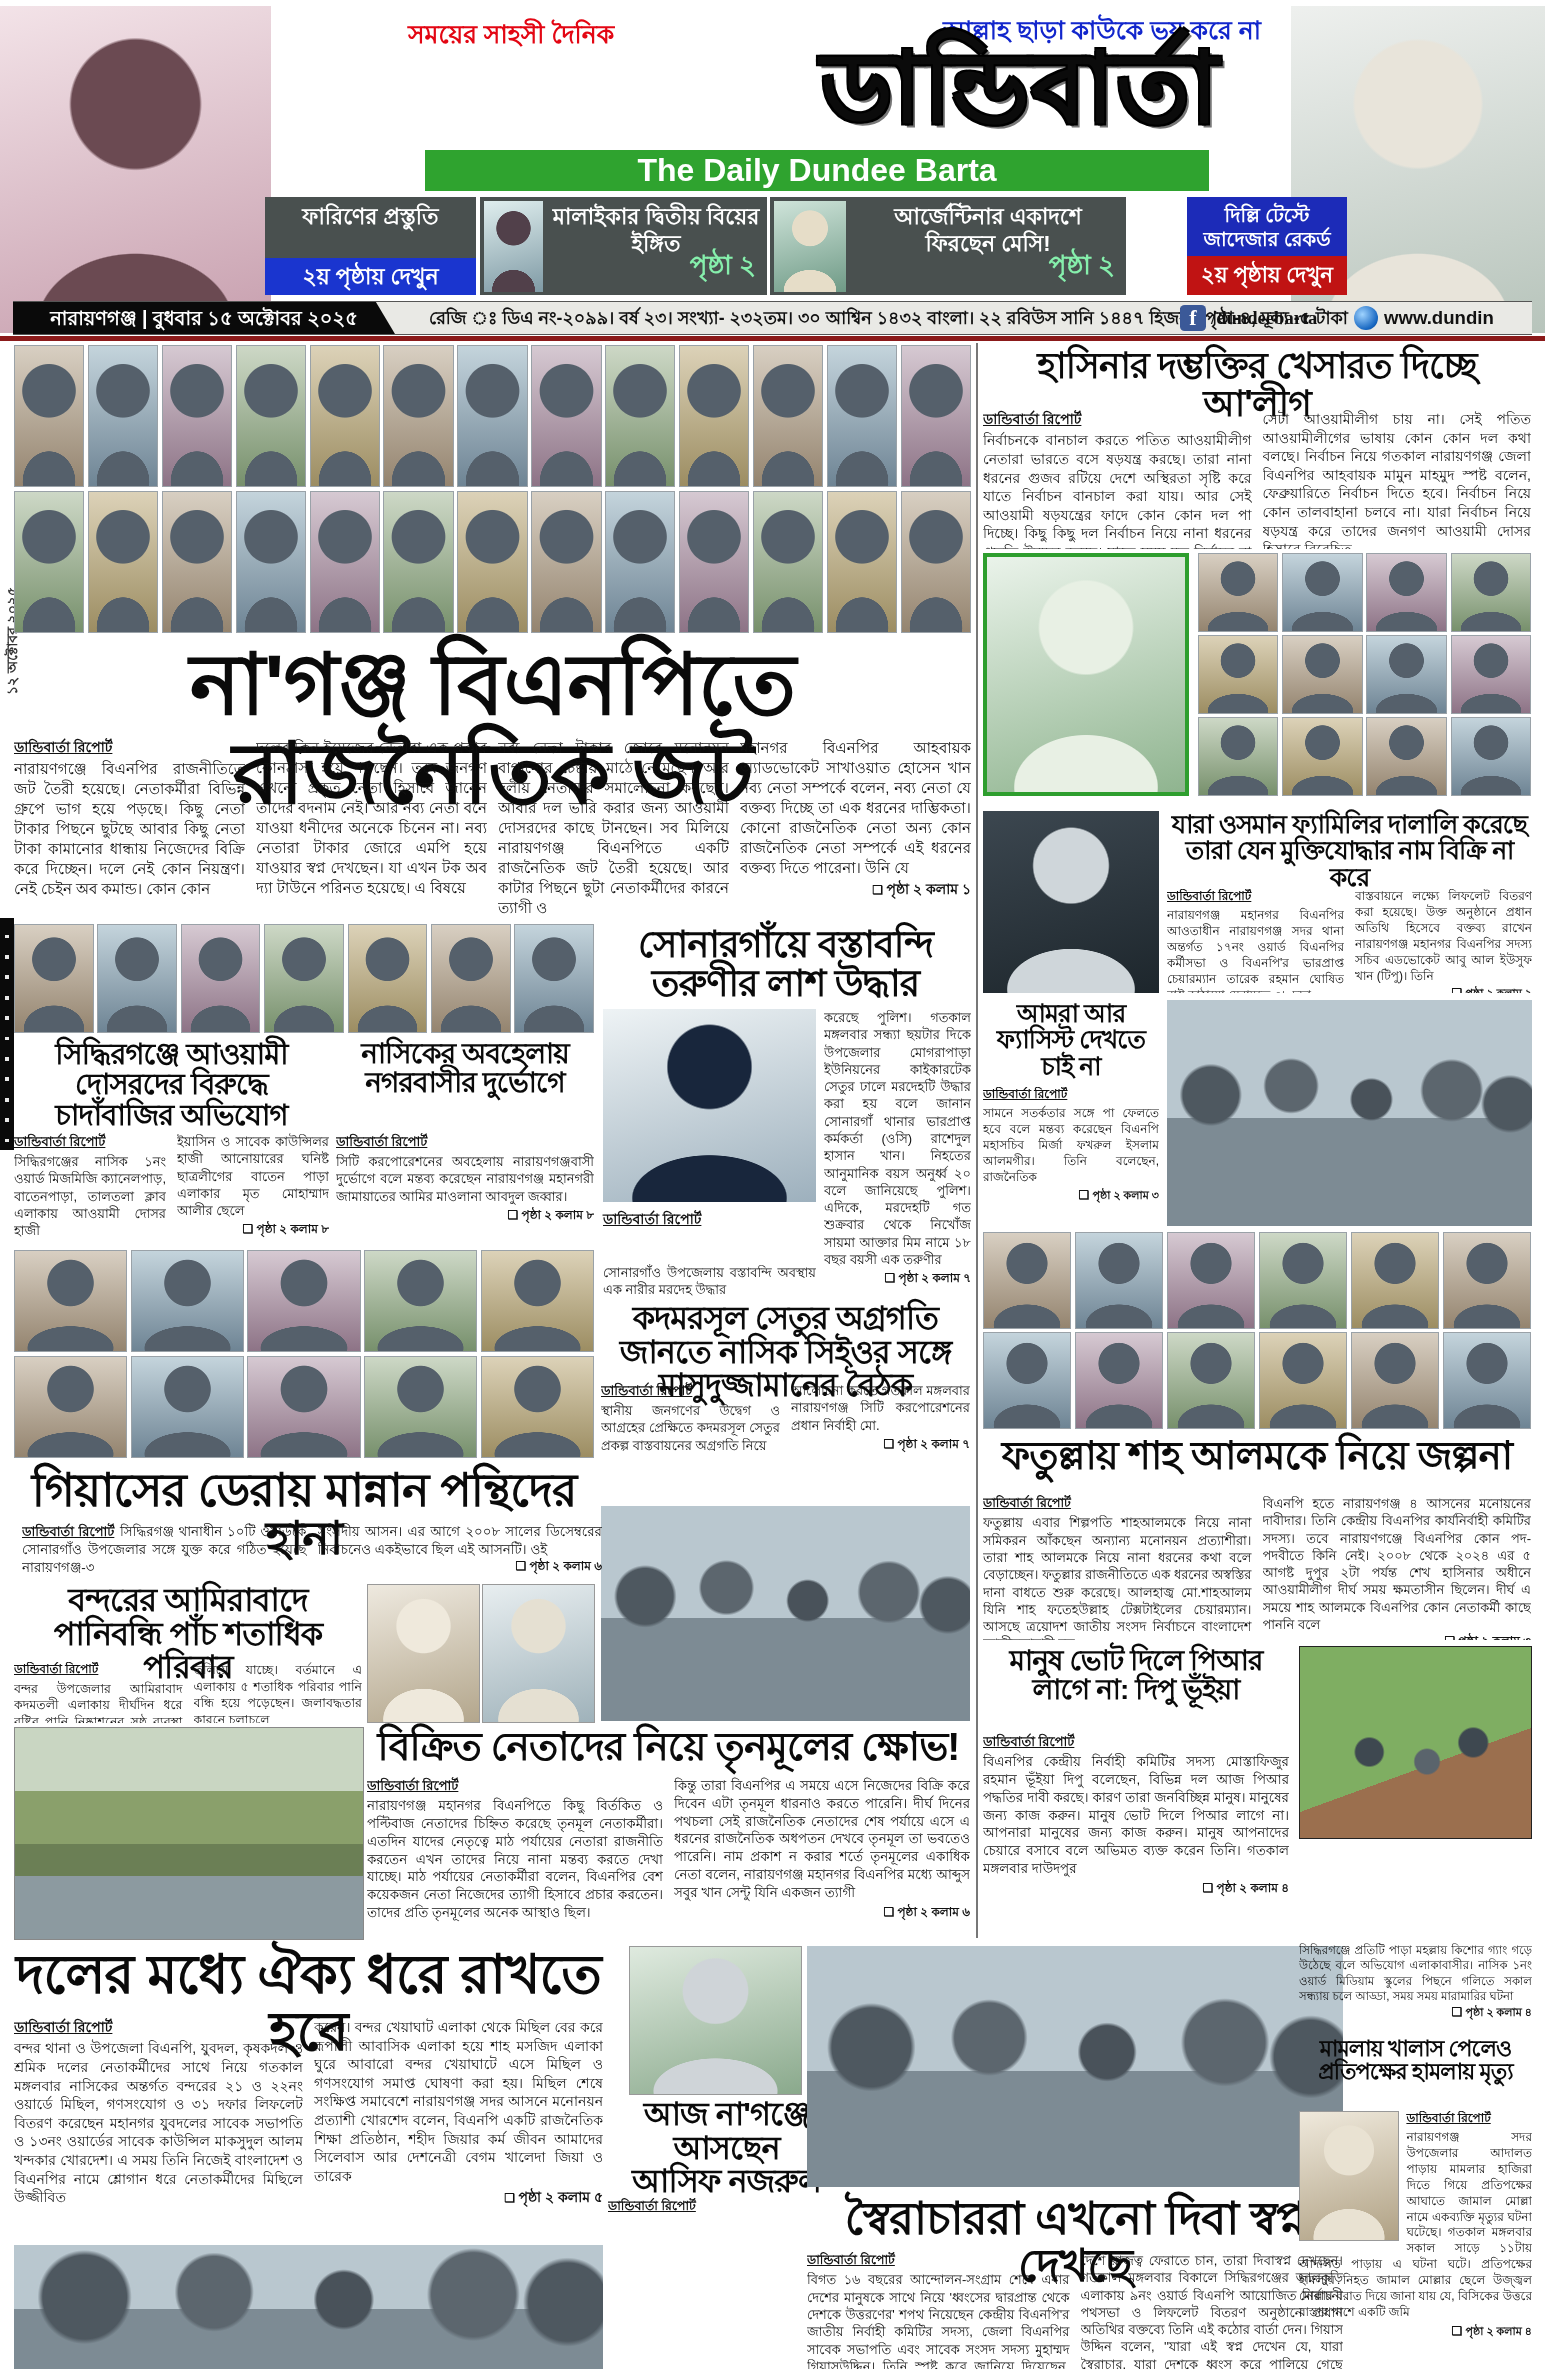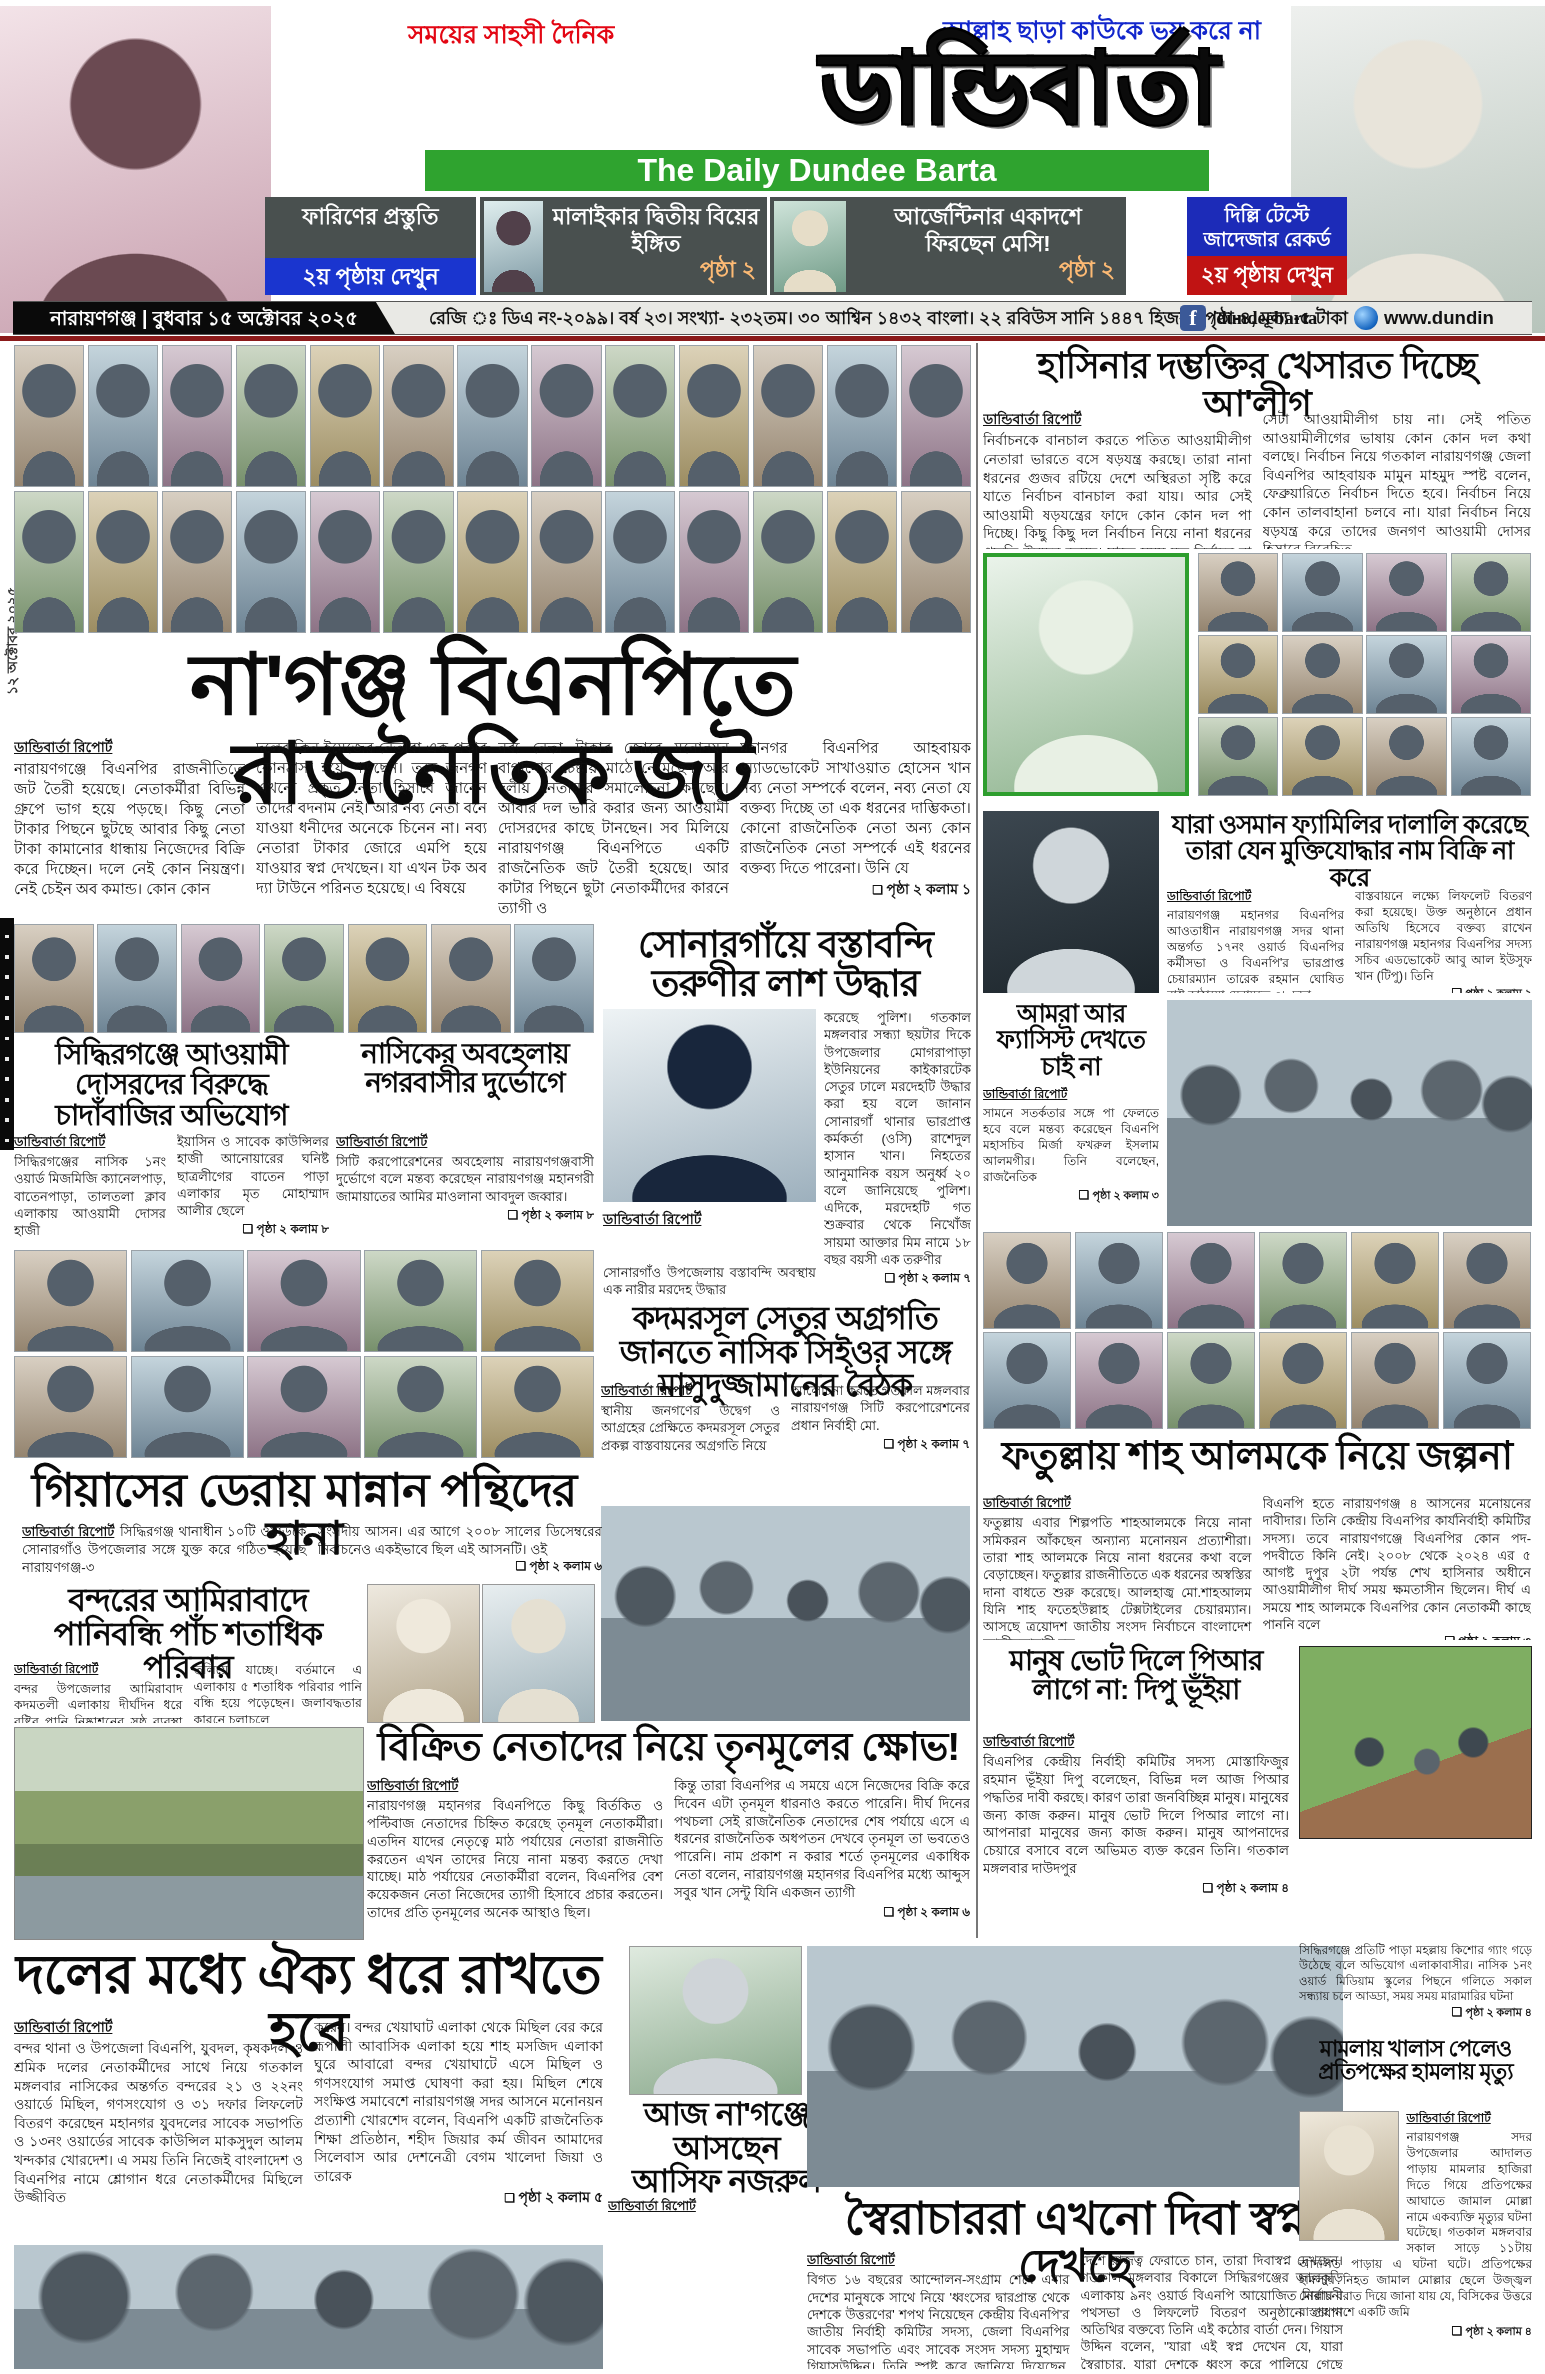--- a/index.html
+++ b/index.html
@@ -46,21 +46,21 @@
   
   .tag-red{color:#e30613;font-weight:900;font-size:25px;}
   .tag-blue{color:#1226cc;font-weight:900;font-size:25px;}
   .logo{font-weight:900;font-size:98px;letter-spacing:1.9px;text-align:right;line-height:1;
         text-shadow:1.9px 1.9px 0 #000, -1.9px -1.9px 0 #000, 1.9px -1.9px 0 #000, -1.9px 1.9px 0 #000, 3.7px 3.7px 0 #777;color:#0b0b0b;}
   .greenbar{background:#2fa32f;color:#fff;font-size:32px;font-weight:bold;text-align:center;line-height:41px;}
   .teaser{background:#49504f;color:#fff;overflow:hidden;}
   .teaser .tt{font-weight:bold;font-size:22px;text-align:center;padding:5.6px 7.4px 0 7.4px;line-height:1.25;}
   .bluebar{background:#1a35cf;color:#fff;font-weight:bold;font-size:22px;text-align:center;position:absolute;left:0;right:0;bottom:0;height:37px;line-height:37px;}
   .redbar{background:#c01313;color:#fff;font-weight:bold;font-size:21.3px;text-align:center;position:absolute;left:0;right:0;bottom:0;height:39px;line-height:39px;}
-  .pagelab{position:absolute;right:11px;bottom:5.6px;font-weight:bold;font-size:22px;color:#fdba74;}
+  .pagelab{position:absolute;right:11px;bottom:5.6px;font-weight:bold;font-size:26px;color:#86efac;}
   .dateline{background:#e9e9e5;border-top:1.9px solid #555;border-bottom:1.9px solid #555;}
   .pill{position:absolute;left:0;top:0;height:100%;width:382px;background:#0a0a0a;color:#fff;
         font-weight:bold;font-size:19.5px;line-height:32px;text-align:center;
         clip-path:polygon(0 0,95% 0,100% 100%,0 100%);}
   .reg{position:absolute;left:416px;top:0;height:100%;line-height:32px;font-weight:bold;font-size:17.6px;color:#111;}
   .fb{position:absolute;width:26px;height:26px;top:2.8px;background:#3b5998;color:#fff;border-radius:4.6px;
       font-weight:bold;font-family:"Liberation Serif",serif;font-size:22px;text-align:center;line-height:26px;}
   .globe{position:absolute;width:24px;height:24px;top:3.7px;border-radius:50%;
       background:radial-gradient(circle at 35% 35%, #9fd3ff, #1565c0 70%, #0d3b7a);}
   .site{position:absolute;top:0;line-height:32px;font-weight:bold;font-size:18.6px;}

